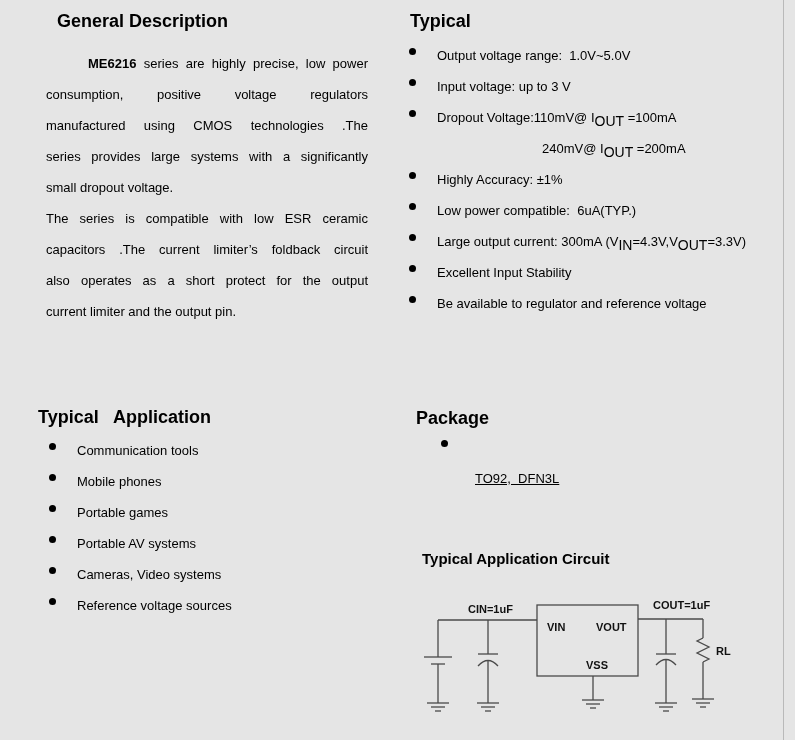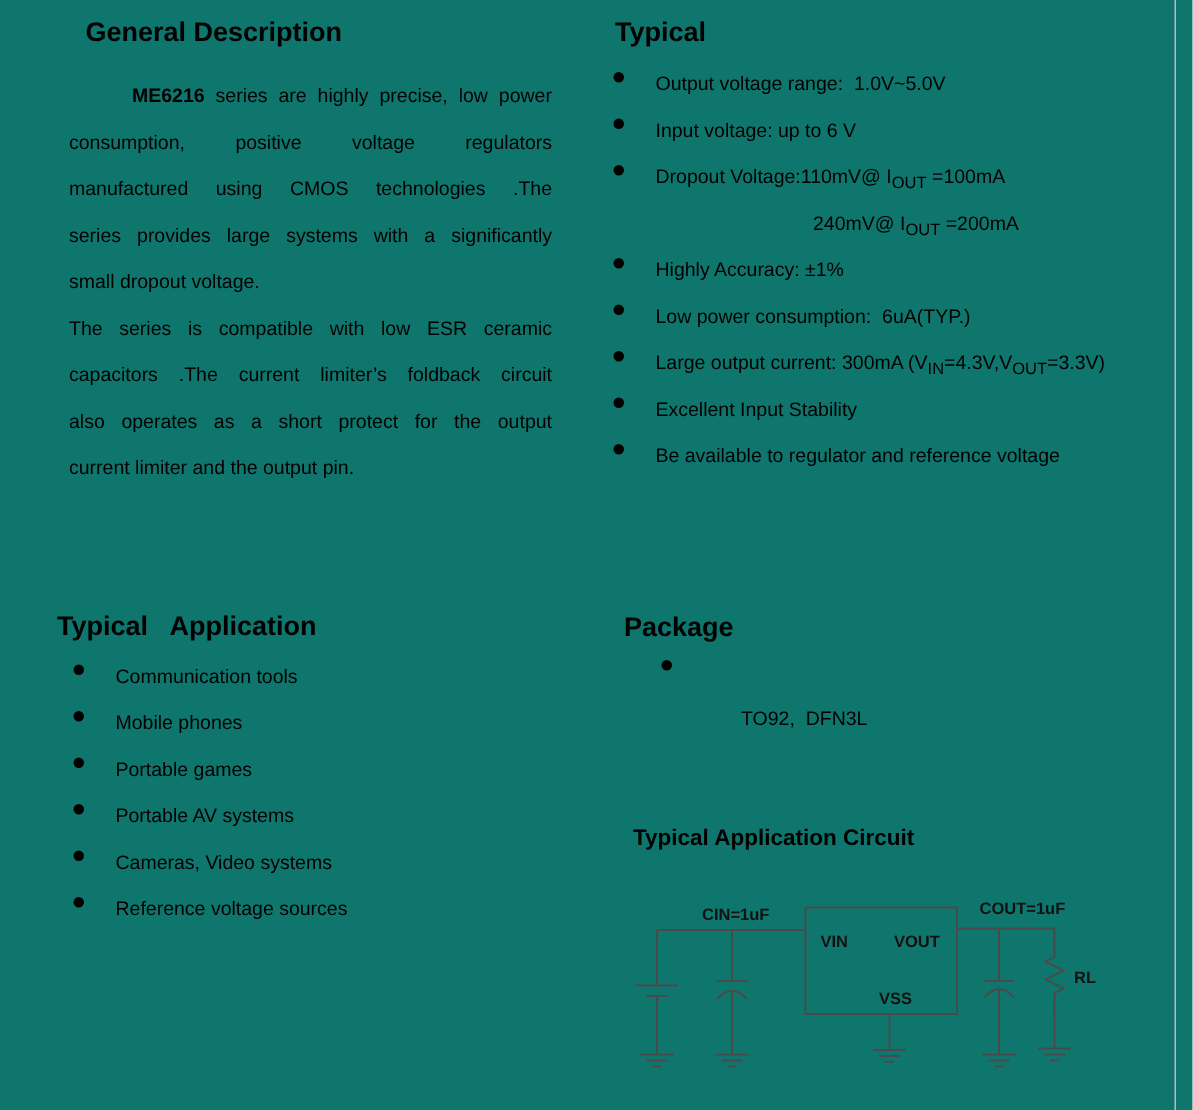--- a/index.html
+++ b/index.html
@@ -1,16 +1,16 @@
 <!DOCTYPE html>
 <html><head>
 <meta charset="utf-8">
 <style>
   html,body{margin:0;padding:0;background:#fff;}
-  .page{position:relative;width:795px;height:740px;background:#0f766e;
+  .page{position:relative;width:795px;height:740px;background:#e5e5e5;
         font-family:"Liberation Sans",sans-serif;color:#000;overflow:hidden;}
   .vborder{position:absolute;left:783px;top:0;width:1px;height:740px;background:#b9b9b9;}
 
   .heading{position:absolute;margin:0;font-size:18px;font-weight:bold;line-height:22px;color:#000;}
   #gd-h{left:57px;top:10px;}
   #feat-h{left:410px;top:10px;}
   #ta-h{left:38px;top:406px;white-space:pre;}
   #pkg-h{left:416px;top:407px;}
   #tac-h{left:422px;top:548px;font-size:15px;}
 
@@ -25,22 +25,22 @@
   #ta-list{left:49px;top:443px;width:330px;}
   #pkg-list{left:441px;top:440px;width:330px;}
 
   .row{display:flex;height:31px;}
   .dot{flex:0 0 auto;width:7px;height:7px;border-radius:50%;background:#000;}
   .gap21{margin-right:21px;}
   .gap19{margin-right:19px;}
   .txt{white-space:pre;}
   .cont .dot{visibility:hidden;}
   .cont .txt{margin-left:105px;}
-  .ind34{margin-left:53px;}
-  sub{font-size:11px;line-height:0;}
+  .ind34{margin-left:34px;text-decoration:underline;}
+  sub{font-size:14px;line-height:0;}
 
   #circuit{position:absolute;left:420px;top:593px;}
   .wire{stroke:#4a4a4a;stroke-width:1.3;fill:none;}
   .clabel{font-family:"Liberation Sans",sans-serif;font-size:11px;font-weight:bold;fill:#111;}
 </style>
 </head>
 <body>
 
 <div class="page">
   <div class="vborder"></div>
@@ -61,37 +61,37 @@
 
   <h2 class="heading" id="feat-h">Typical</h2>
 
   <div class="list" id="feat-list">
     <div class="row">
       <span class="dot gap21"></span>
       <span class="txt">Output voltage range:  1.0V~5.0V</span>
     </div>
     <div class="row">
       <span class="dot gap21"></span>
-      <span class="txt">Input voltage: up to 6 V</span>
+      <span class="txt">Input voltage: up to 3 V</span>
     </div>
     <div class="row">
       <span class="dot gap21"></span>
       <span class="txt"><span>Dropout Voltage:110mV@ I</span><sub>OUT</sub><span> =100mA</span></span>
     </div>
     <div class="row cont">
       <span class="dot gap21"></span>
       <span class="txt"><span>240mV@ I</span><sub>OUT</sub><span> =200mA</span></span>
     </div>
     <div class="row">
       <span class="dot gap21"></span>
       <span class="txt">Highly Accuracy: ±1%</span>
     </div>
     <div class="row">
       <span class="dot gap21"></span>
-      <span class="txt">Low power consumption:  6uA(TYP.)</span>
+      <span class="txt">Low power compatible:  6uA(TYP.)</span>
     </div>
     <div class="row">
       <span class="dot gap21"></span>
       <span class="txt"><span>Large output current: 300mA (V</span><sub>IN</sub><span>=4.3V,V</span><sub>OUT</sub><span>=3.3V)</span></span>
     </div>
     <div class="row">
       <span class="dot gap21"></span>
       <span class="txt">Excellent Input Stability</span>
     </div>
     <div class="row">

